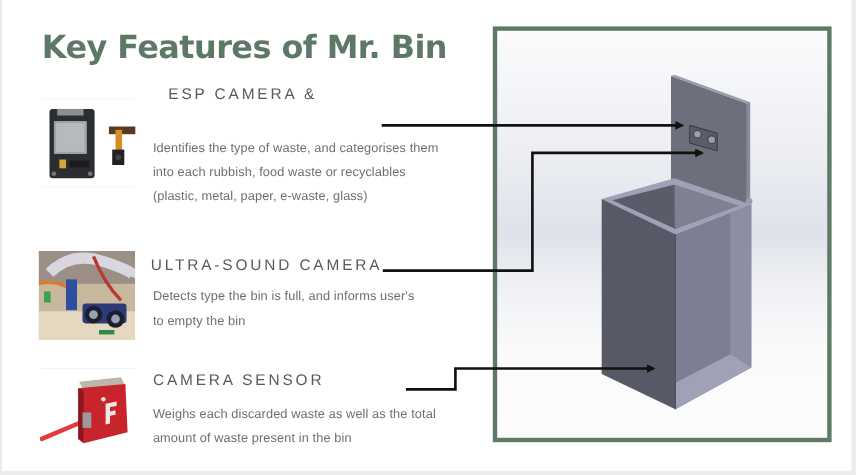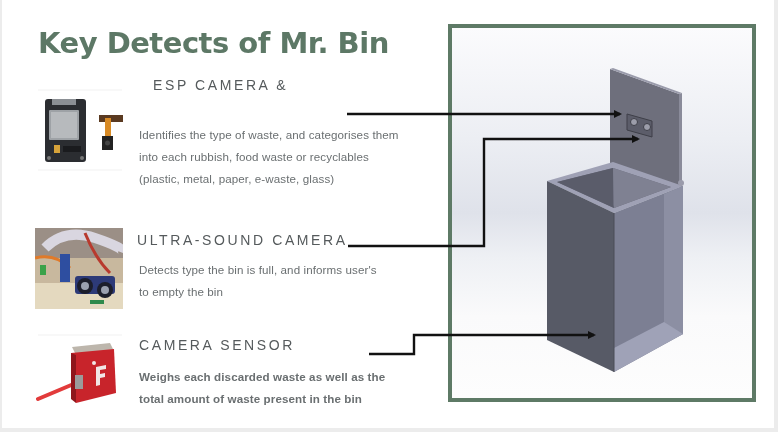--- a/index.html
+++ b/index.html
@@ -35,21 +35,21 @@
     border:4px solid #5e7a66;
     background:linear-gradient(180deg,#fbfbfd 0%,#eceef3 30%,#dfe2ea 50%,#eef0f4 62%,#fafafb 78%,#fdfdfd 100%);
   }
   svg.overlay { position:absolute; left:0; top:0; }
 </style>
 </head>
 <body>
 
 <div class="slide">
 
-  <div class="title">Key Detects of Mr. Bin</div>
+  <div class="title">Key Features of Mr. Bin</div>
 
   <div class="feature-img" style="left:34px; top:88px; width:88px; height:84px;">
     <svg width="88" height="84" viewBox="0 0 88 84">
       <rect x="0" y="0" width="88" height="84" fill="#ffffff"></rect>
       <line x1="2" y1="2" x2="86" y2="2" stroke="#f1f1f1"></line>
       <line x1="2" y1="82" x2="86" y2="82" stroke="#f1f1f1"></line>
       <rect x="9" y="11" width="41" height="63" rx="3" fill="#2b2d31"></rect>
       <rect x="16" y="11" width="24" height="6" fill="#8b8f94"></rect>
       <rect x="13" y="22" width="30" height="30" rx="1" fill="#9ea2a6"></rect>
       <rect x="15" y="24" width="26" height="26" fill="#b7babd"></rect>
@@ -96,21 +96,21 @@
       <path d="M2 66 L40 50" stroke="#e23b3b" stroke-width="4" stroke-linecap="round"></path>
       <path d="M36 14 L74 10 L78 18 L40 22 Z" fill="#bdb6ac"></path>
       <path d="M35 20 L78 16 L80 60 L40 70 Z" fill="#c8242b"></path>
       <path d="M35 20 L40 22 L40 70 L35 66 Z" fill="#8f161c"></path>
       <rect x="39" y="42" width="8" height="14" fill="#9b9b9b"></rect>
       <path d="M60 34 L70 32 L70 36 L64 37 L64 41 L69 40 L69 44 L64 45 L64 52 L60 53 Z" fill="#f1e6e6"></path>
       <circle cx="58" cy="30" r="2" fill="#f1e6e6"></circle>
     </svg>
   </div>
   <div class="heading" style="left:137px; top:334px;">CAMERA SENSOR</div>
-  <div class="desc" style="left:137px; top:366px; width:270px;font-weight:bold;">Weighs each discarded waste as well as the total amount of waste present in the bin</div>
+  <div class="desc" style="left:137px; top:366px; width:270px;">Weighs each discarded waste as well as the total amount of waste present in the bin</div>
 
   <div class="frame"></div>
 
   <svg class="overlay" width="772" height="428" viewBox="0 0 772 428">
 
     <g>
       <polygon points="608,69 677,94 677,186 608,170" fill="#6e6f7c"></polygon>
       <polygon points="608,69 611,68 680,93 677,94" fill="#9a9bab"></polygon>
       <polygon points="677,94 680,93 680,187 677,186" fill="#8a8b9a"></polygon>
 

